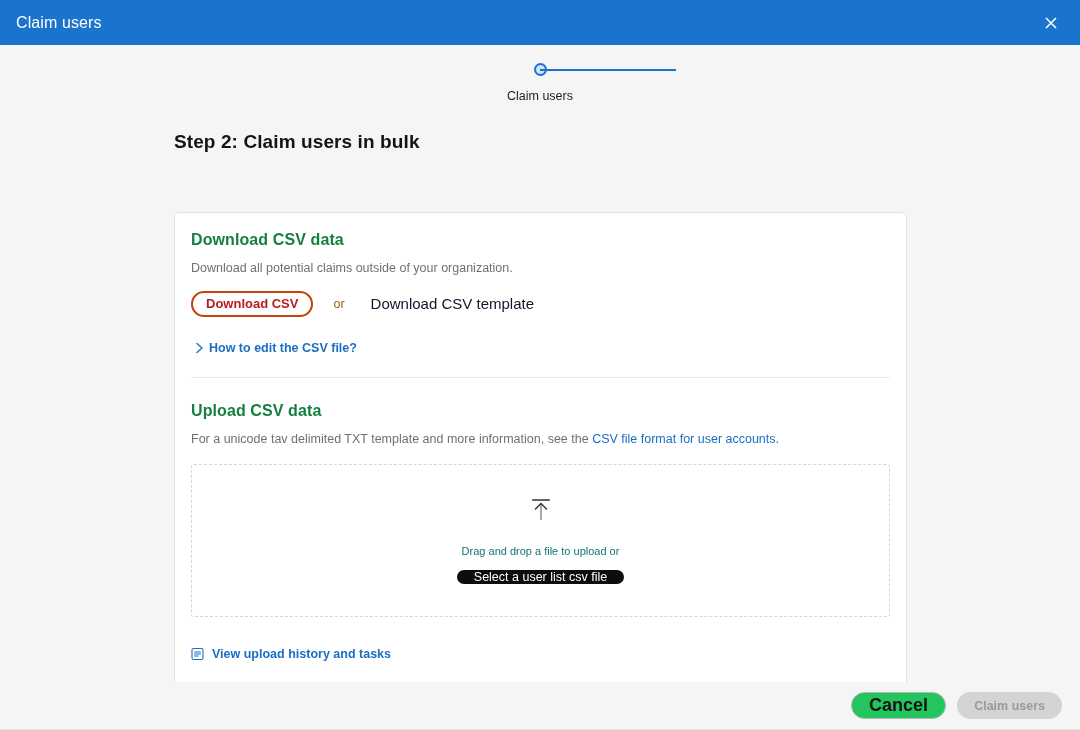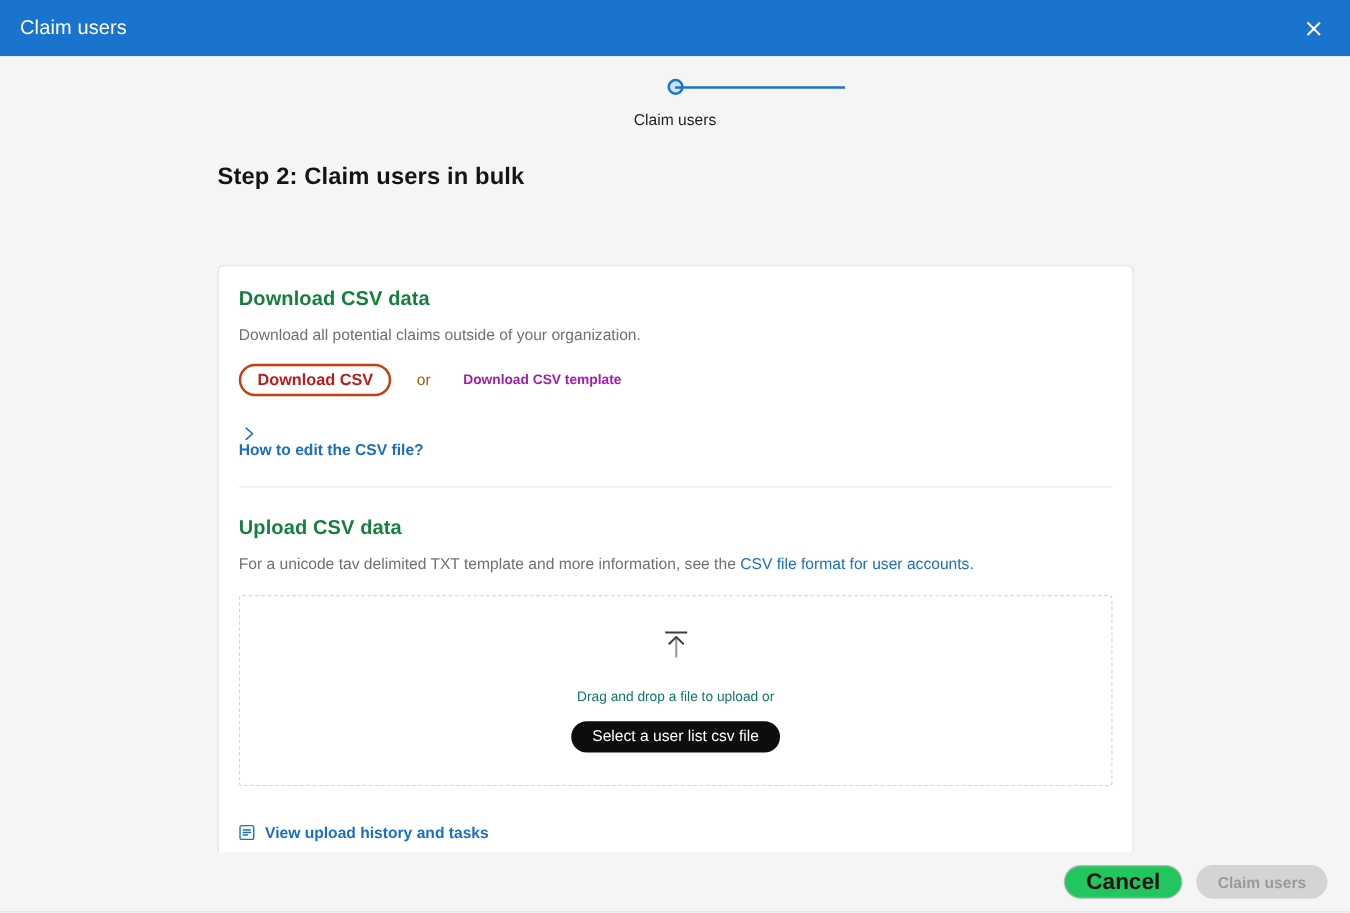--- a/index.html
+++ b/index.html
@@ -151,35 +151,34 @@
     align-items: center;
   }
   .or-text {
     margin: 0 26px 0 20px;
     font-size: 12.5px;
     color: #a16207;
   }
   .text-btn-dark {
     background: none;
     border: none;
-    font-size: 11px;
-    font-weight: bold;
-    color: #a21caf;
+    font-size: 15px;
+    font-weight: normal;
+    color: #0f172a;
     font-family: "Liberation Sans", sans-serif;
     cursor: pointer;
     padding: 0;
   }
 
   
   .expand-link {
     margin-top: 24px;
     display: flex;
     cursor: pointer;
     width: fit-content;
-    flex-direction: column;
   }
   .chevron {
     width: 16px;
     display: flex;
     align-items: center;
     justify-content: center;
     margin-right: 2px;
   }
   .expand-text {
     font-size: 12.5px;
@@ -223,21 +222,21 @@
   .drop-text {
     font-size: 11px;
     color: #0f766e;
     margin-bottom: 13px;
   }
   .dark-pill-btn {
     background: #0d0d0d;
     color: #ffffff;
     border: none;
     border-radius: 16px;
-    height: 25px;
+    height: 14px;
     padding: 0 17px;
     font-size: 12.5px;
     font-family: "Liberation Sans", sans-serif;
     cursor: pointer;
     display: flex;
     align-items: center;
   }
 
   
   .history-link {

